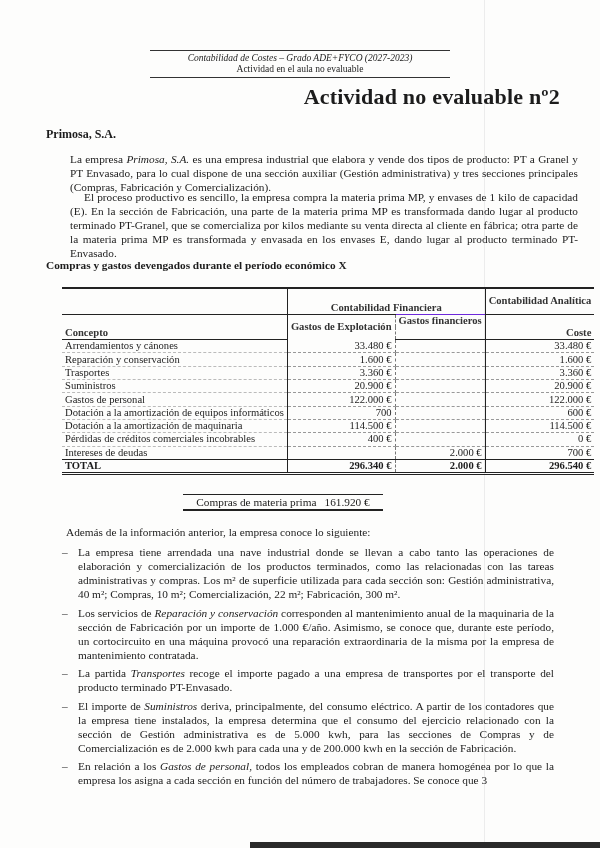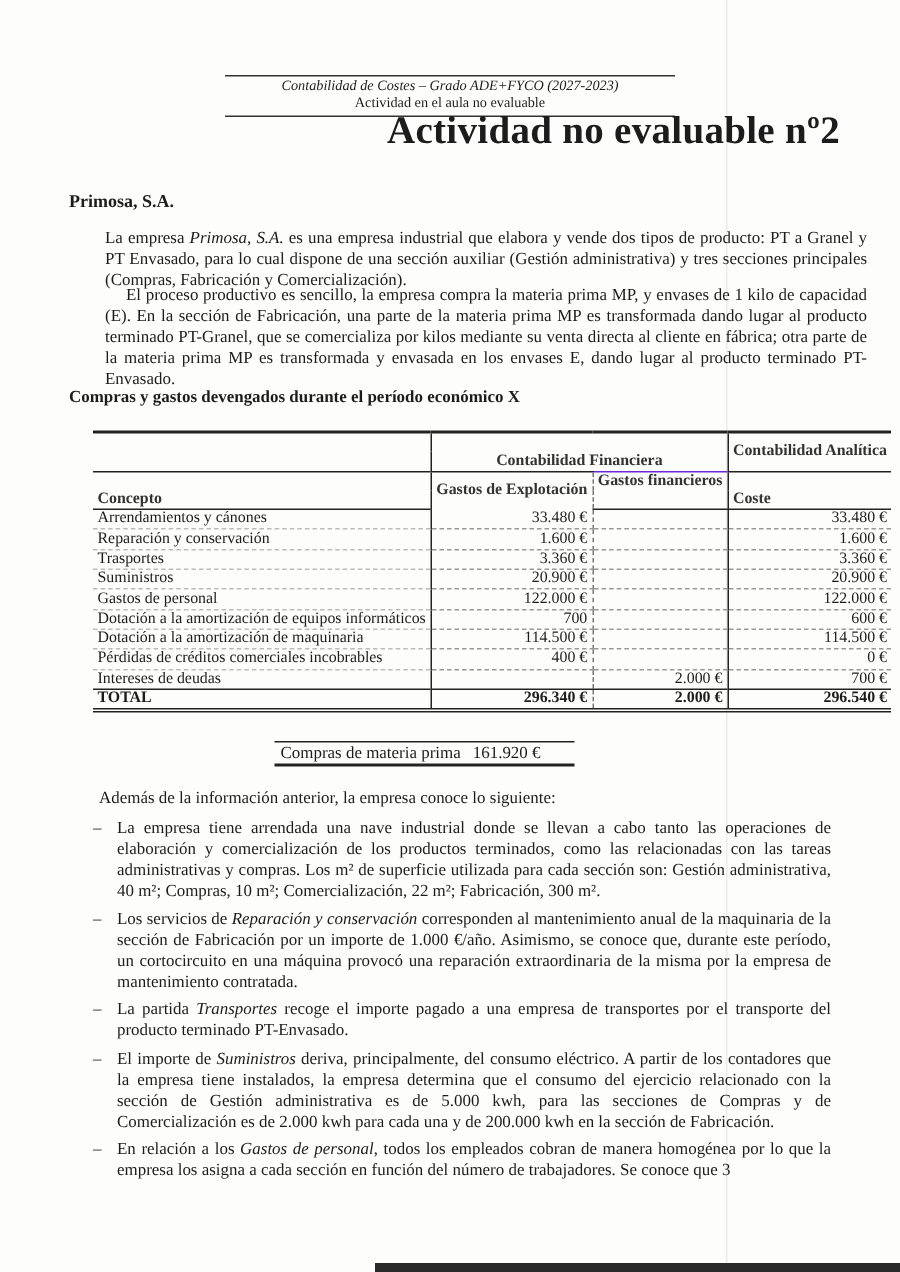--- a/index.html
+++ b/index.html
@@ -13,21 +13,21 @@
   .page { position: absolute; left: 0; top: 0; width: 600px; height: 848px; }
   .scan-edge-right { position: absolute; left: 484px; top: 0; width: 1px; height: 848px; background: #ececec; }
   .scan-edge-bottom { position: absolute; left: 250px; top: 842px; width: 350px; height: 6px; background: #2a2a2a; }
 
   .header { position: absolute; left: 150px; top: 50px; width: 300px; text-align: center; }
   .header .rule-top { border-top: 1.5px solid #333; margin-bottom: 2px; }
   .header .rule-bottom { border-top: 1.5px solid #333; margin-top: 2px; }
   .header .line1 { font-size: 9.5px; font-style: italic; line-height: 11px; }
   .header .line2 { font-size: 9.5px; line-height: 11px; }
 
-  .title { position: absolute; right: 40px; top: 72px; font-size: 26px; font-weight: bold; letter-spacing: 0.2px; }
+  .title { position: absolute; right: 40px; top: 84px; font-size: 22px; font-weight: bold; letter-spacing: 0.2px; }
 
   .company { position: absolute; left: 46px; top: 127px; font-size: 12px; font-weight: bold; }
 
   .para { position: absolute; left: 46px; width: 508px; font-size: 11.3px; line-height: 14px; text-align: justify; margin-left: 24px; }
   .para.indent { text-indent: 14px; }
   .p1 { top: 152px; }
   .p2 { top: 190px; }
 
   .section-title { position: absolute; left: 46px; top: 259px; font-size: 11.3px; font-weight: bold; }
 
@@ -39,21 +39,21 @@
   .cost-table .c-expl { width: 70px; text-align: right; border-left: 1px solid #222; border-right: 1px dashed #777; }
   .cost-table .c-fin { width: 70px; text-align: right; border-right: 1px solid #222; }
   .cost-table .c-coste { width: 80px; text-align: right; }
   .cost-table .hdr td { font-weight: bold; text-align: center; color: #333; }
   .cost-table .hdr .c-concept { text-align: left; }
   .cost-table tr.data td.c-concept { border-bottom: 1px dashed #bbb; }
   .cost-table tr.data td.c-expl, .cost-table tr.data td.c-fin, .cost-table tr.data td.c-coste { border-bottom: 1px dashed #999; }
   .cost-table tr.hdr-bottom td { border-bottom: 1.5px solid #222; }
   .cost-table tr.total td { font-weight: bold; border-top: 1px solid #222; border-bottom: 3px double #222; margin-left: 20px; }
 
-  .compras-box { position: absolute; left: 183px; top: 494px; width: 200px; font-size: 11.3px; border-top: 1.5px solid #222; border-bottom: 2px solid #222; padding: 1px 0; display: flex; justify-content: flex-start; }
+  .compras-box { position: absolute; left: 183px; top: 494px; width: 200px; font-size: 11.3px; border-top: 1.5px solid #222; border-bottom: 2px solid #222; padding: 1px 0; display: flex; justify-content: center; }
   .compras-box span { padding: 0 4px; }
 
   .intro { position: absolute; left: 66px; top: 526px; font-size: 11.3px; }
 
   .bullets { position: absolute; left: 60px; top: 545px; width: 494px; font-size: 11.3px; line-height: 14px; margin: 0; padding: 0; list-style: none; }
   .bullets li { position: relative; padding-left: 18px; text-align: justify; margin-bottom: 4.5px; }
   .bullets li .dash { position: absolute; left: 2px; top: 0; }
   .bullets i { font-style: italic; }
 </style>
 </head>
@@ -95,21 +95,21 @@
         </tr>
       <tr class="hdr" style="border-top:1px solid #222;margin-top:28px;">
         <td class="c-concept"></td>
         <td class="c-expl" style="text-align:center;border-top:1px solid #222;" rowspan="2">Gastos de Explotación</td>
         <td class="c-fin" style="text-align:center;border-top:1px solid #6d28d9;">Gastos financieros</td>
         <td class="c-coste"></td>
       </tr>
       <tr class="hdr hdr-bottom">
         <td class="c-concept">Concepto</td>
         <td class="c-fin"></td>
-        <td class="c-coste" style="text-align:left;">Coste</td>
+        <td class="c-coste" style="text-align:right;">Coste</td>
       </tr>
     <tr class="data">
           <td class="c-concept">Arrendamientos y cánones</td>
           <td class="c-expl">33.480 €</td>
           <td class="c-fin"></td>
           <td class="c-coste">33.480 €</td>
         </tr>
         <tr class="data">
           <td class="c-concept">Reparación y conservación</td>
           <td class="c-expl">1.600 €</td>

